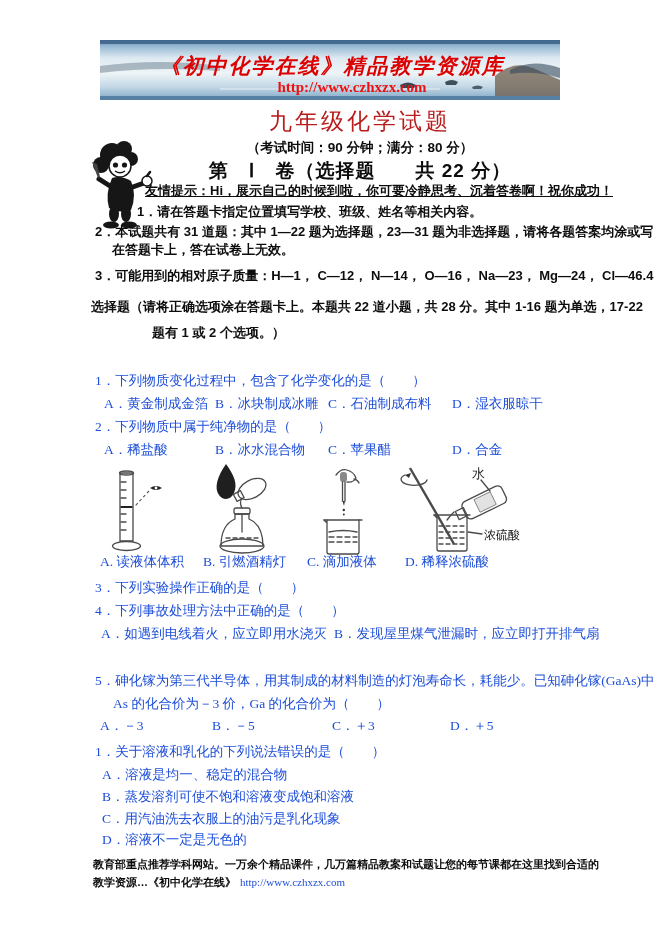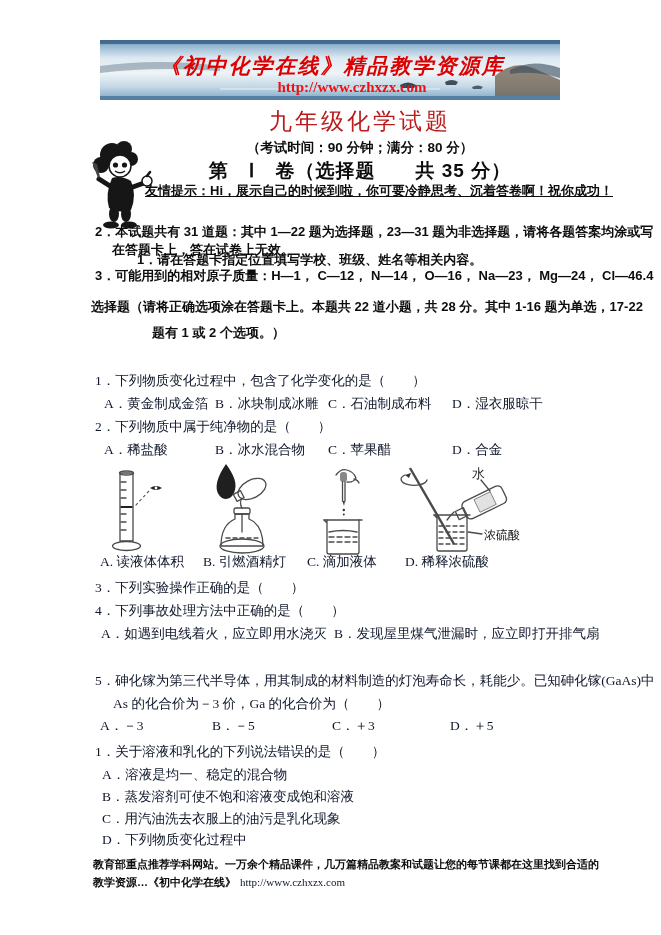--- a/index.html
+++ b/index.html
@@ -1,19 +1,19 @@
 <!DOCTYPE html>
 <html><head>
 <meta charset="utf-8">
 <style>
   html,body{margin:0;padding:0;background:#ffffff;}
   .page{position:relative;width:661px;height:935px;background:#ffffff;overflow:hidden;
         font-family:"Liberation Serif",serif;color:#1a1a1a;}
   .abs{position:absolute;}
-  .songti{font-family:"Liberation Serif",serif;font-size:13.5px;color:#0f172a;white-space:nowrap;}
+  .songti{font-family:"Liberation Serif",serif;font-size:13.5px;color:#1d4ed8;white-space:nowrap;}
   .heiti{font-family:"Liberation Sans",sans-serif;font-weight:bold;font-size:13px;color:#0d0d0d;white-space:nowrap;}
   .center{text-align:center;}
   .row{position:absolute;left:0;width:661px;height:18px;}
   .row span{position:absolute;white-space:nowrap;}
   .title{font-size:23px;letter-spacing:3px;color:#b91c1c;}
   .vol{font-size:19px;letter-spacing:1px;}
   .examinfo{font-size:13.5px;}
   .foot{font-size:11px;}
   svg text{font-family:"Liberation Serif",serif;}
   .figstroke{stroke:#4a4a4a;fill:none;stroke-width:1.3;stroke-linecap:round;stroke-linejoin:round;}
@@ -45,21 +45,21 @@
       <path d="M345 42 q7 -4 13 0 l-2 3 h-10 z" fill="#1c2b38" opacity="0.8"></path>
       <path d="M372 47 q6 -3 11 0 l-2 2 h-8 z" fill="#1c2b38" opacity="0.7"></path>
       <path d="M120 48 h220 v2 h-220 z" fill="#ffffff" opacity="0.35"></path>
       <text x="232" y="33" text-anchor="middle" font-size="21" font-weight="bold" font-style="italic" letter-spacing="2" fill="#dd0000">《初中化学在线》精品教学资源库</text>
       <text x="252" y="52" text-anchor="middle" font-size="15" font-weight="bold" fill="#ee1111">http://www.czhxzx.com</text>
     </svg>
   </div>
 
   <div class="abs center title" style="left:100px;top:106px;width:520px;">九年级化学试题</div>
   <div class="abs center heiti examinfo" style="left:100px;top:139px;width:520px;">（考试时间：90 分钟；满分：80 分）</div>
-  <div class="abs center heiti vol" style="left:100px;top:158px;width:520px;">第　Ⅰ　卷（选择题　　共 35 分）</div>
+  <div class="abs center heiti vol" style="left:100px;top:158px;width:520px;">第　Ⅰ　卷（选择题　　共 22 分）</div>
 
   <div class="abs" style="left:88px;top:140px;width:70px;height:100px;">
     <svg width="70" height="100" viewBox="0 0 70 100">
       <circle cx="24" cy="15" r="12" fill="#161616"></circle>
       <circle cx="13" cy="25" r="8" fill="#161616"></circle>
       <circle cx="36" cy="9" r="8" fill="#161616"></circle>
       <circle cx="43" cy="19" r="7" fill="#161616"></circle>
       <circle cx="32" cy="26" r="11" fill="#ffffff" stroke="#161616" stroke-width="1.5"></circle>
       <circle cx="27.5" cy="25" r="2.6" fill="#161616"></circle>
       <circle cx="36.5" cy="25" r="2.6" fill="#161616"></circle>
@@ -71,21 +71,21 @@
       <path d="M22 46 L11 39" stroke="#161616" stroke-width="5" stroke-linecap="round"></path>
       <path d="M10 38 L4 22 l5 2 l3 13 z" fill="#444444"></path>
       <ellipse cx="26" cy="74" rx="5" ry="8" fill="#161616"></ellipse>
       <ellipse cx="38" cy="74" rx="5" ry="8" fill="#161616"></ellipse>
       <ellipse cx="23" cy="85" rx="8" ry="3.5" fill="#161616"></ellipse>
       <ellipse cx="41" cy="85" rx="8" ry="3.5" fill="#161616"></ellipse>
     </svg>
   </div>
 
   <div class="abs heiti" style="left:145px;top:182px;text-decoration:underline;">友情提示：Hi，展示自己的时候到啦，你可要冷静思考、沉着答卷啊！祝你成功！</div>
-  <div class="abs heiti" style="left:137px;top:203px;margin-top:48px;">1．请在答题卡指定位置填写学校、班级、姓名等相关内容。</div>
+  <div class="abs heiti" style="left:137px;top:203px;">1．请在答题卡指定位置填写学校、班级、姓名等相关内容。</div>
   <div class="abs heiti" style="left:95px;top:223px;">2．本试题共有 31 道题：其中 1—22 题为选择题，23—31 题为非选择题，请将各题答案均涂或写</div>
   <div class="abs heiti" style="left:112px;top:241px;">在答题卡上，答在试卷上无效。</div>
   <div class="abs heiti" style="left:95px;top:267px;">3．可能用到的相对原子质量：H—1，  C—12，  N—14，  O—16，  Na—23，  Mg—24，  Cl—46.4</div>
   <div class="abs heiti" style="left:91px;top:298px;">选择题（请将正确选项涂在答题卡上。本题共 22 道小题，共 28 分。其中 1-16 题为单选，17-22</div>
   <div class="abs heiti" style="left:152px;top:324px;">题有 1 或 2 个选项。）</div>
 
   <div class="abs songti" style="left:95px;top:372px;">1．下列物质变化过程中，包含了化学变化的是（　　）</div>
   <div class="row" style="top:395px;">
     <span class="songti" style="left:104px;">A．黄金制成金箔</span>
     <span class="songti" style="left:215px;">B．冰块制成冰雕</span>
@@ -194,21 +194,21 @@
     <span class="songti" style="left:100px;">A．－3</span>
     <span class="songti" style="left:212px;">B．－5</span>
     <span class="songti" style="left:332px;">C．＋3</span>
     <span class="songti" style="left:450px;">D．＋5</span>
   </div>
 
   <div class="abs songti" style="left:95px;top:743px;">1．关于溶液和乳化的下列说法错误的是（　　）</div>
   <div class="abs songti" style="left:102px;top:766px;">A．溶液是均一、稳定的混合物</div>
   <div class="abs songti" style="left:102px;top:788px;">B．蒸发溶剂可使不饱和溶液变成饱和溶液</div>
   <div class="abs songti" style="left:102px;top:810px;">C．用汽油洗去衣服上的油污是乳化现象</div>
-  <div class="abs songti" style="left:102px;top:831px;">D．下列物质变化过程中</div>
+  <div class="abs songti" style="left:102px;top:831px;">D．溶液不一定是无色的</div>
 
   <div class="abs heiti foot" style="left:93px;top:857px;">教育部重点推荐学科网站。一万余个精品课件，几万篇精品教案和试题让您的每节课都在这里找到合适的</div>
   <div class="abs" style="left:93px;top:872px;white-space:nowrap;">
     <span class="heiti foot">教学资源…《初中化学在线》</span>
     <span class="songti" style="font-size:11px;">http://www.czhxzx.com</span>
   </div>
 
 </div>
 
 </body></html>

